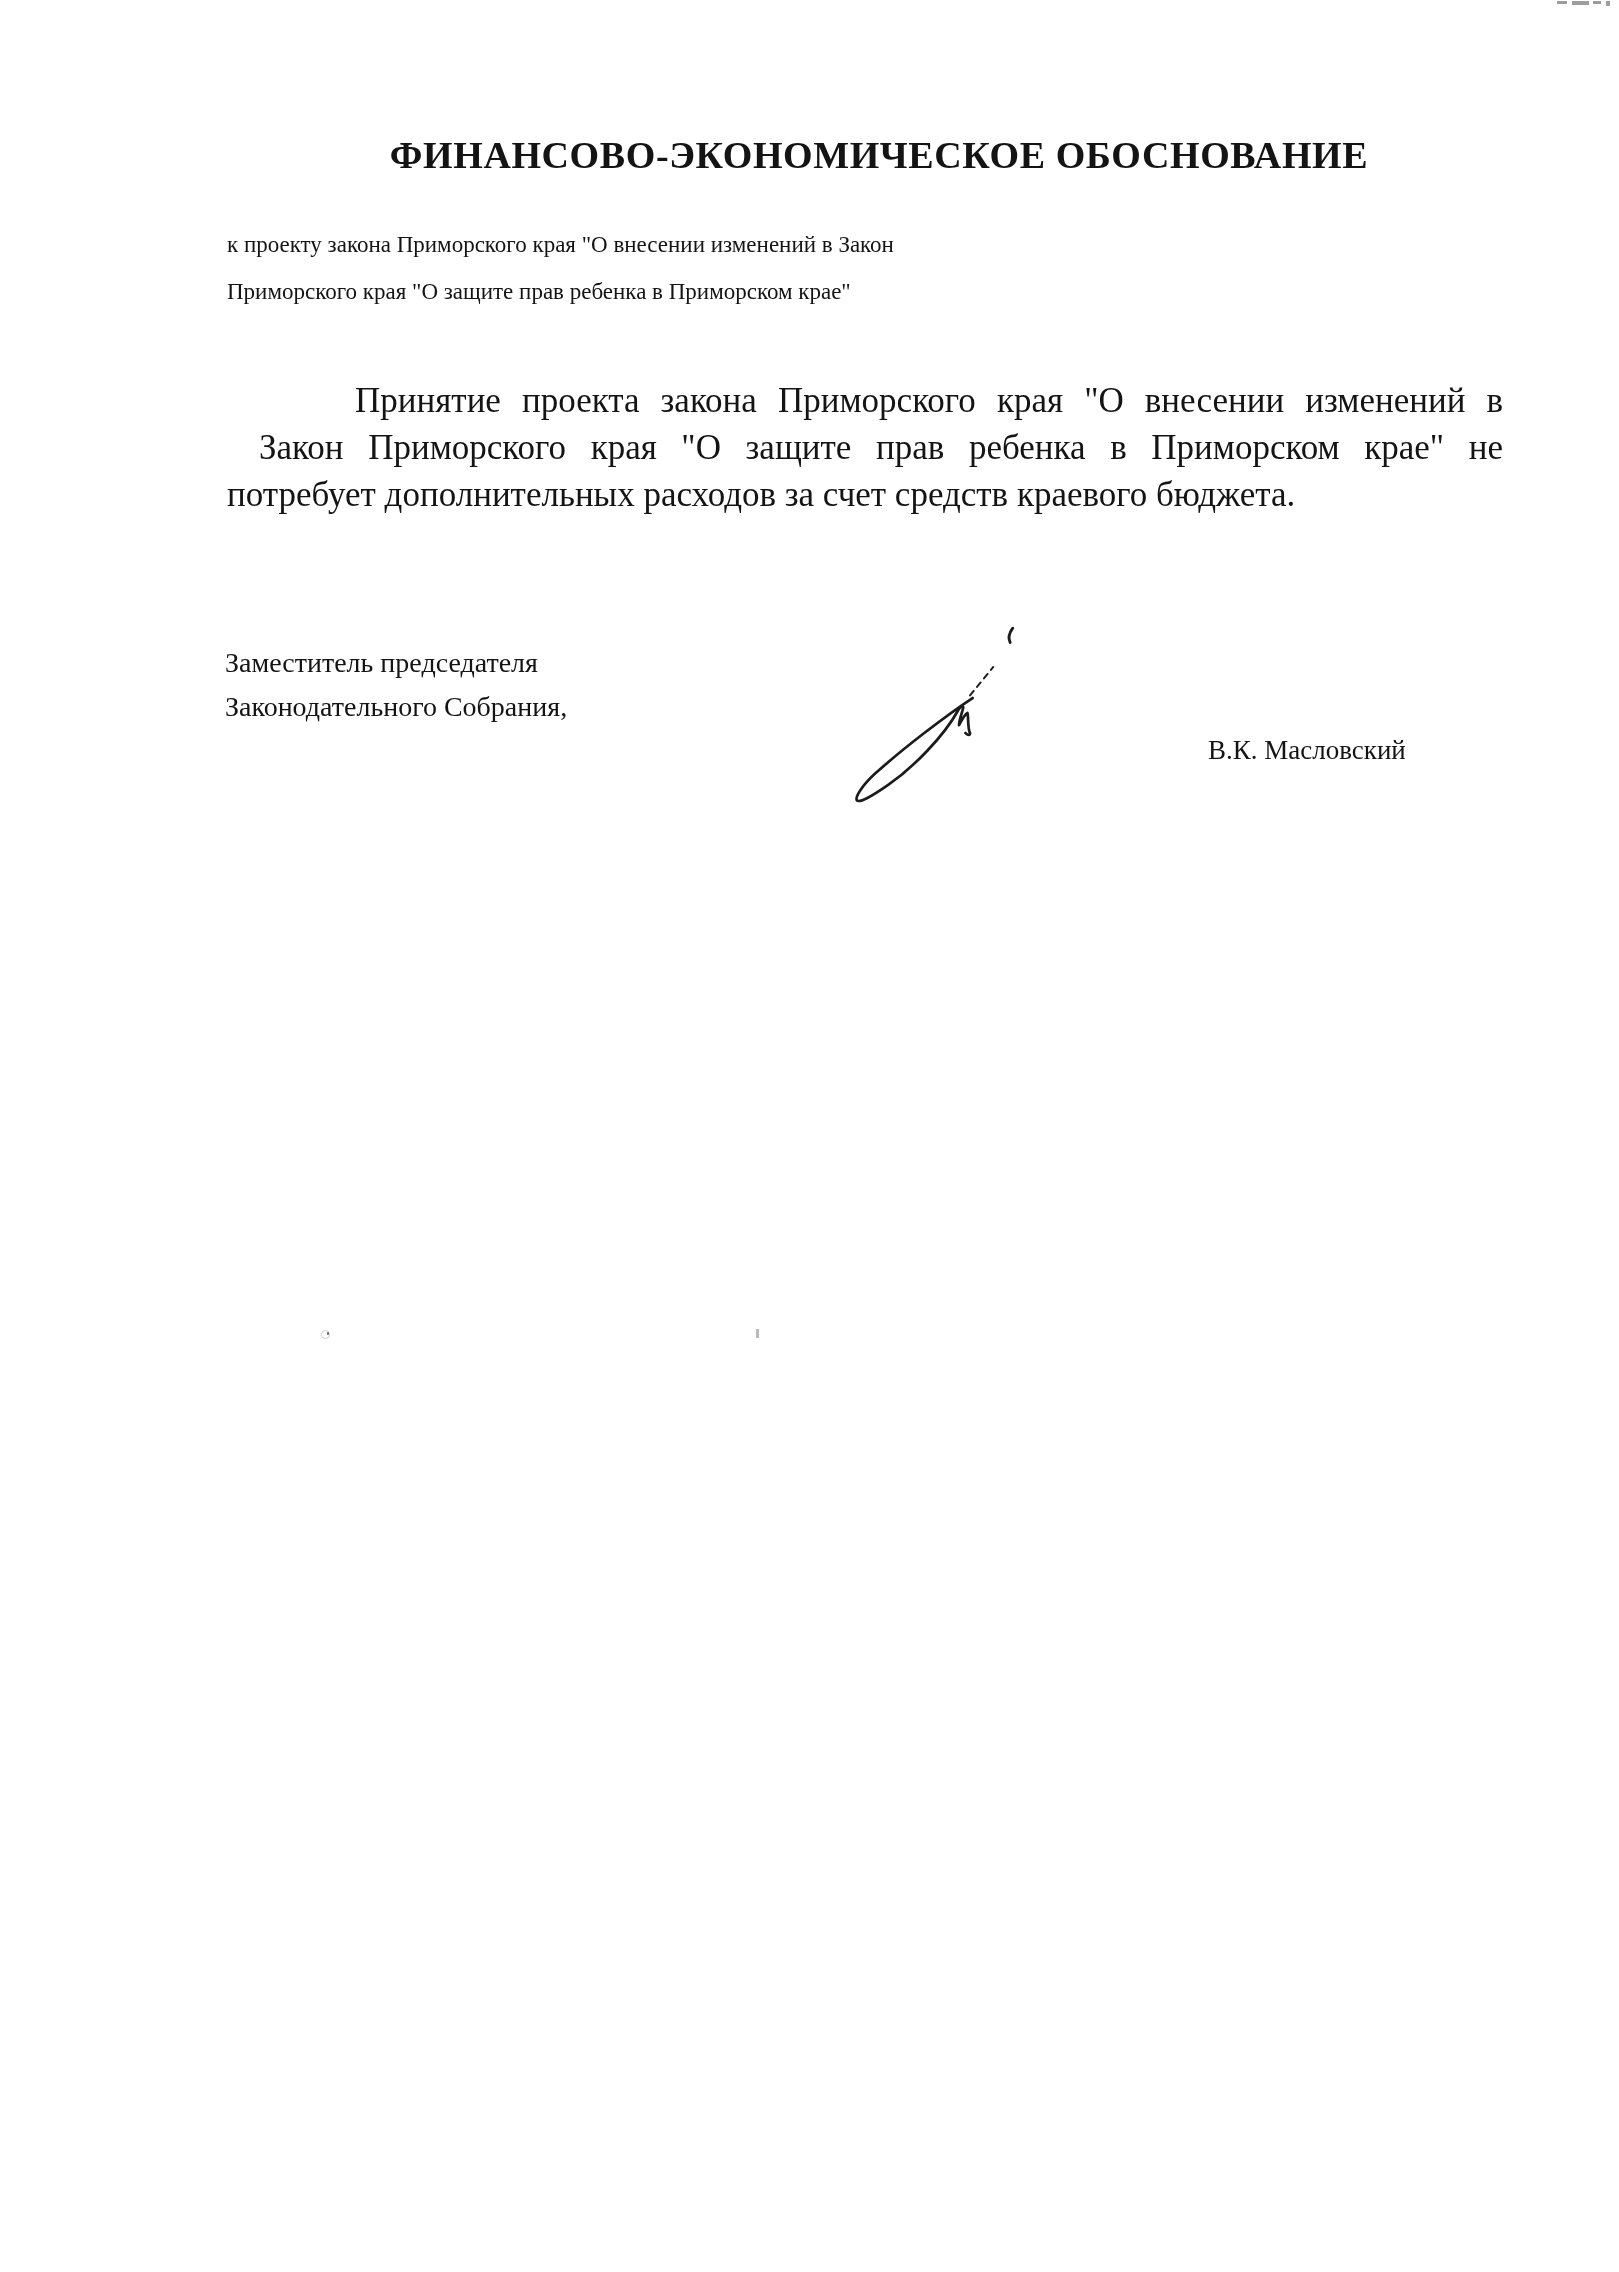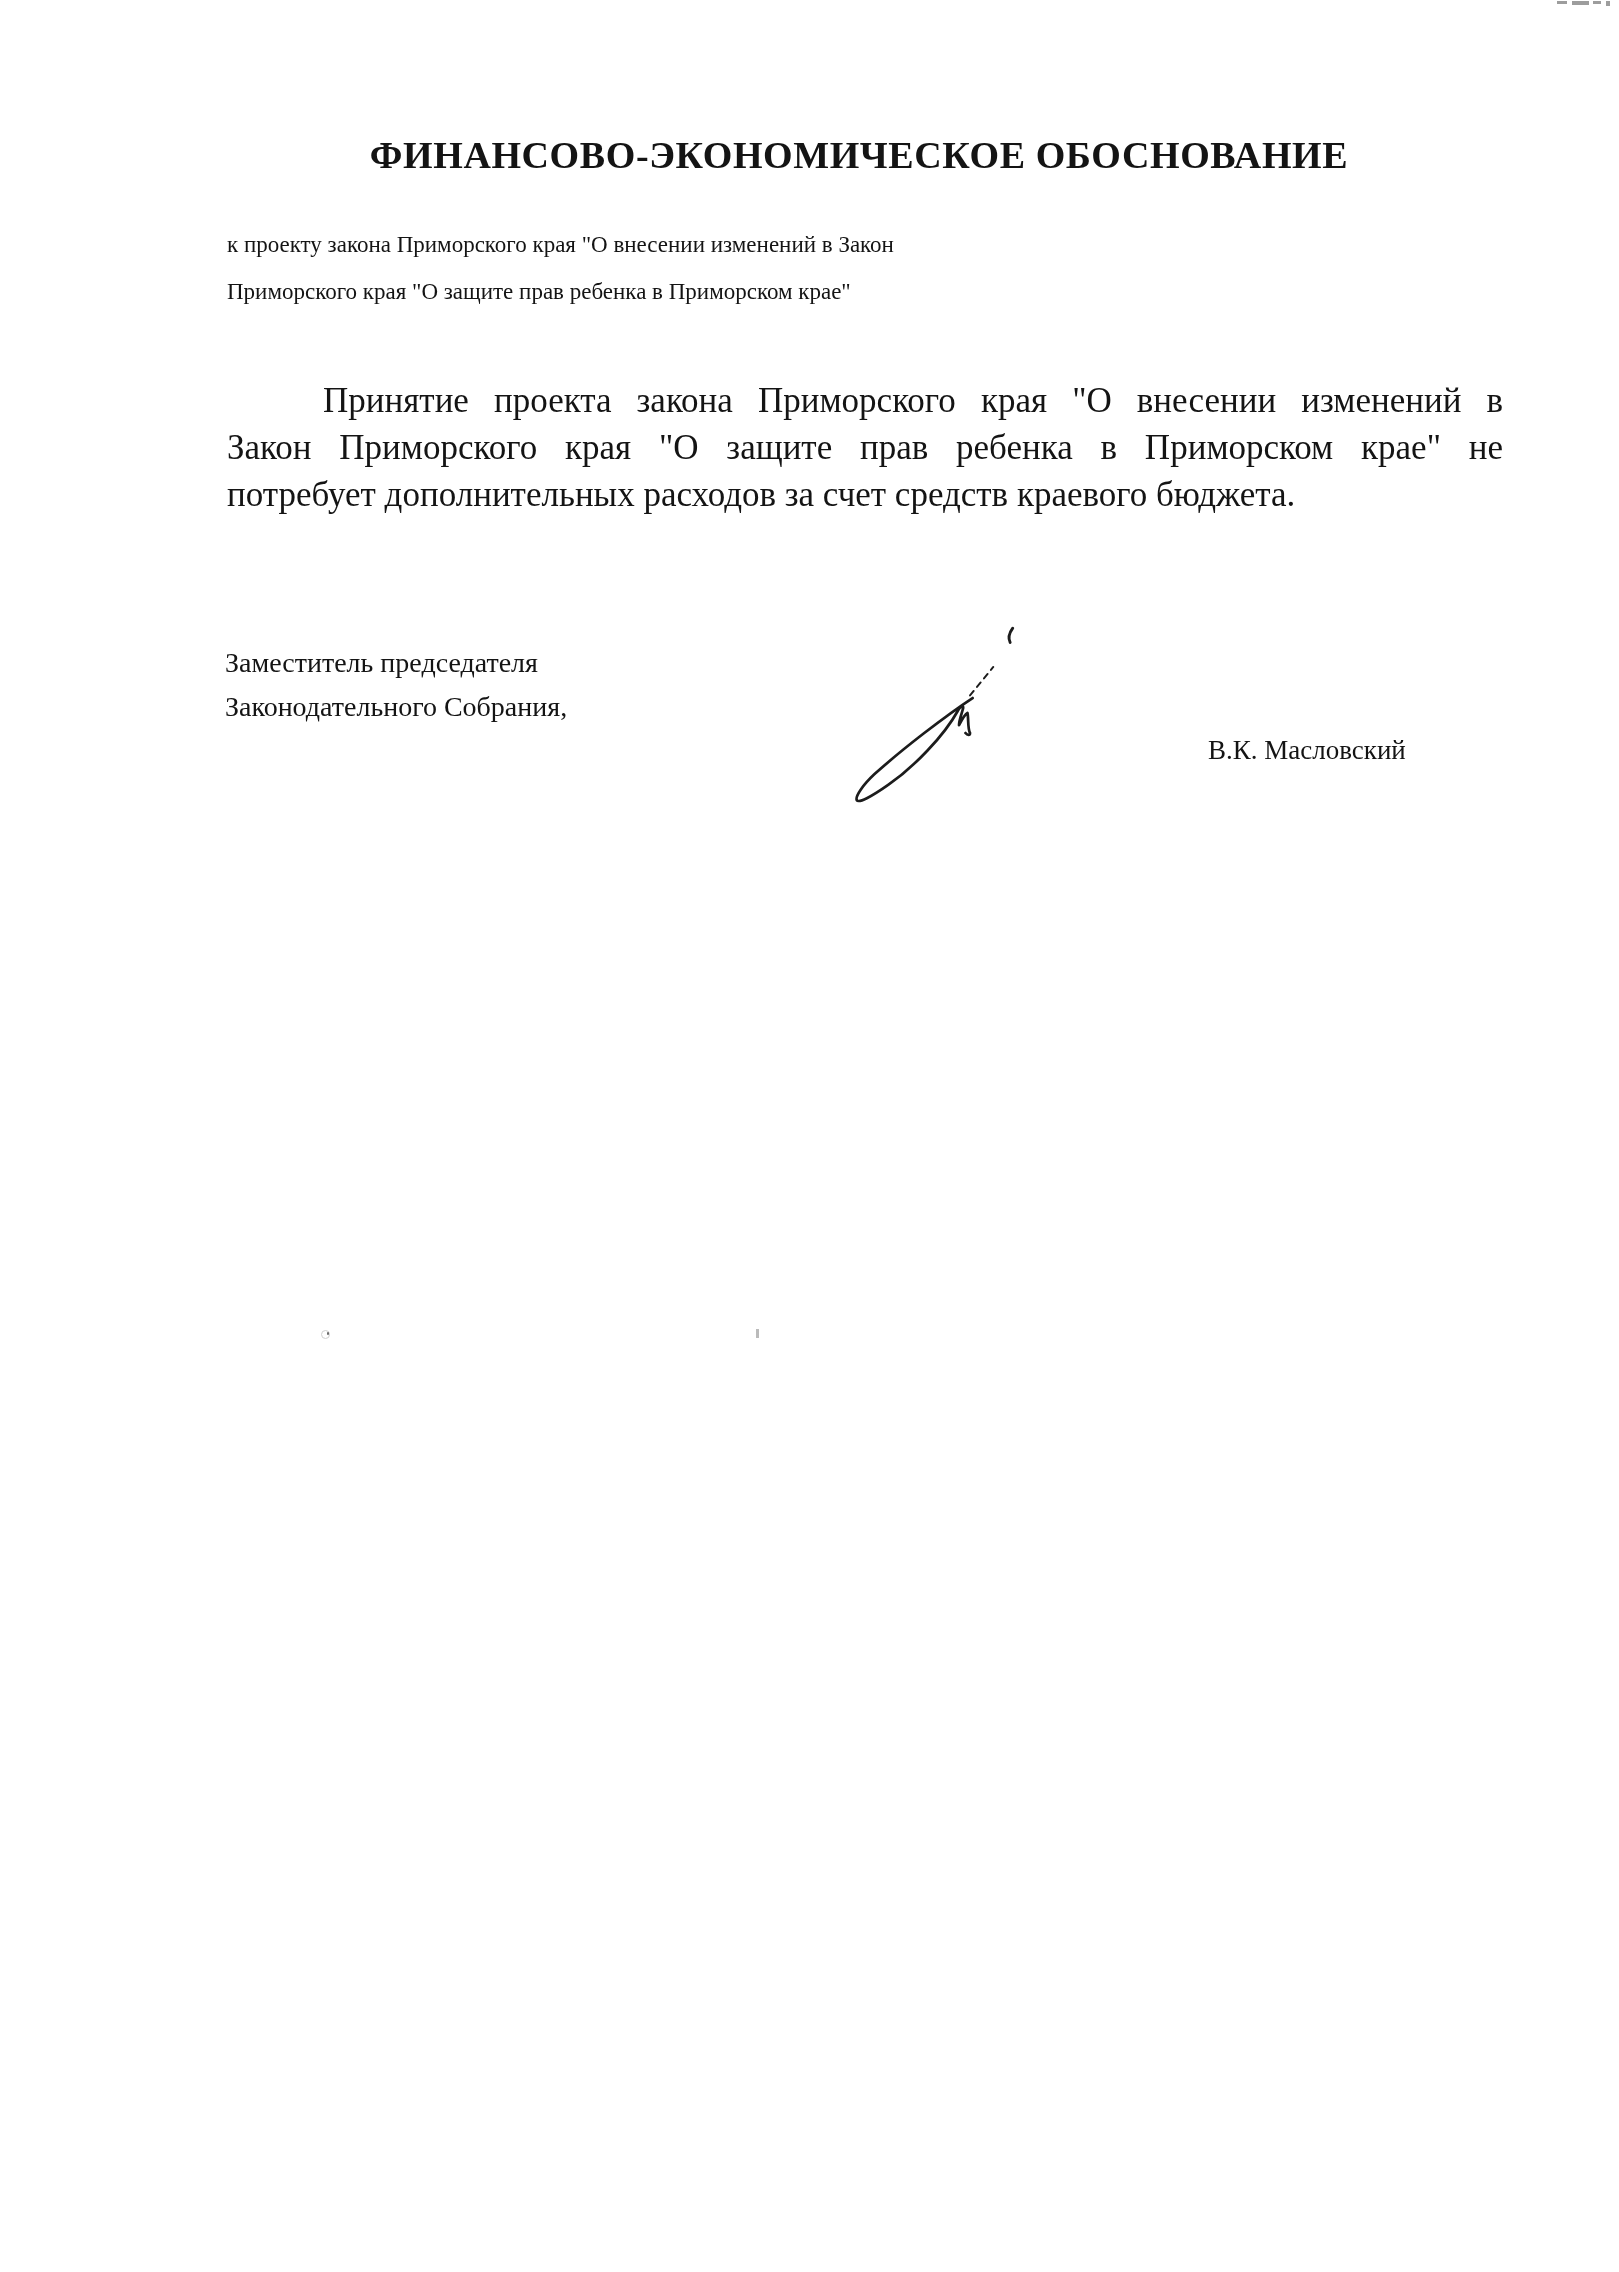--- a/index.html
+++ b/index.html
@@ -11,21 +11,21 @@
     position: relative;
     width: 1619px;
     height: 2273px;
     background: #ffffff;
     overflow: hidden;
     font-family: "Liberation Serif", "DejaVu Serif", serif;
     color: #141414;
   }
   .doc-title {
     position: absolute;
-    left: 221px;
+    left: 241px;
     top: 136px;
     width: 1276px;
     text-align: center;
     font-size: 38px;
     line-height: 38px;
     font-weight: bold;
     letter-spacing: 0.6px;
     white-space: nowrap;
   }
   .subtitle {
@@ -41,20 +41,21 @@
     position: absolute;
     left: 227px;
     top: 377px;
     width: 1276px;
     font-size: 35px;
     line-height: 47px;
   }
   .body-par .line-justify {
     text-align: justify;
     text-align-last: justify;
+    margin-left: 32px;
   }
   .body-par .line-indent { padding-left: 96px; }
   .body-par .line-plain { text-align: left; }
   .sig-block {
     position: absolute;
     left: 225px;
     top: 641px;
     width: 712px;
     font-size: 28px;
     line-height: 44px;

